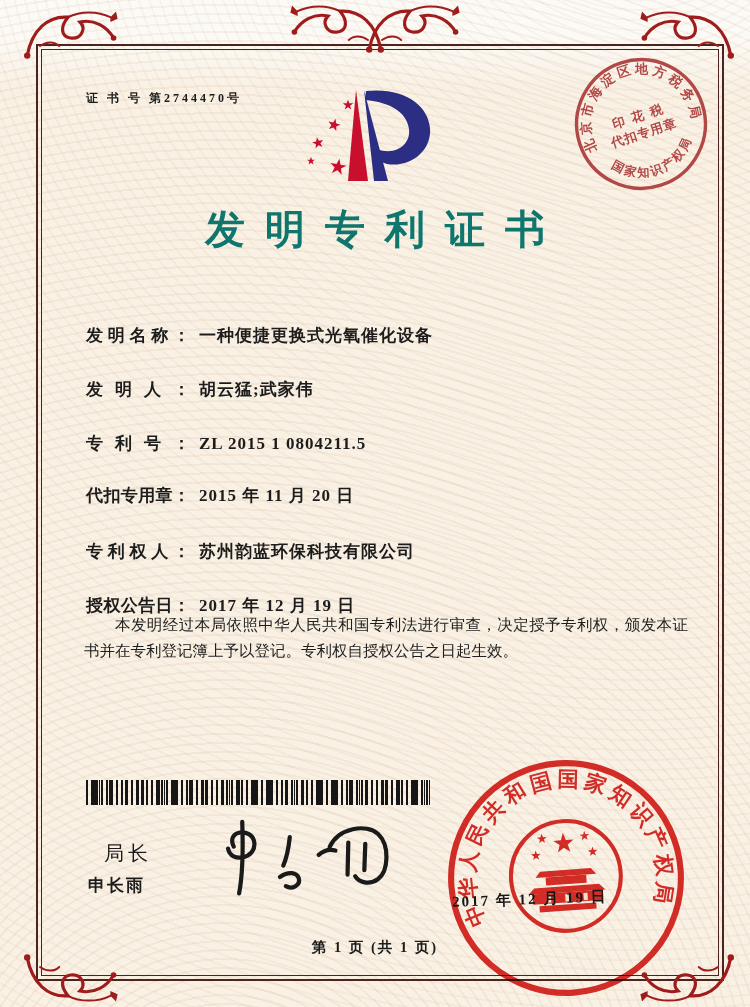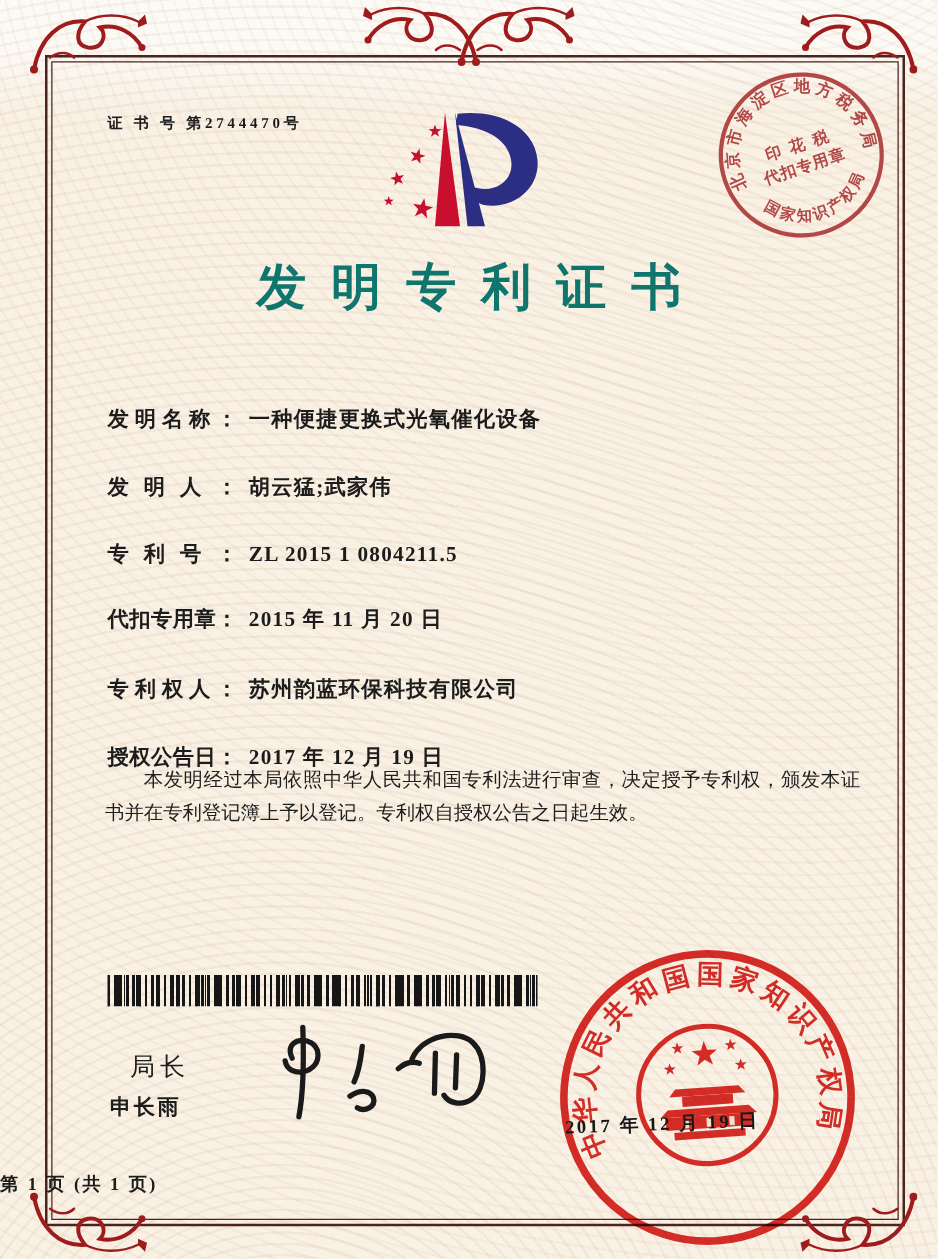--- a/index.html
+++ b/index.html
@@ -53,21 +53,21 @@
 
   .sig-title{position:absolute;left:88px;top:840px;font-size:20px;font-weight:400;letter-spacing:4px;margin-left:16px;}
   .sig-name{position:absolute;left:88px;top:874px;font-size:17px;font-weight:700;letter-spacing:2px;}
   .signature-svg{position:absolute;left:196px;top:816px;width:212px;height:94px;transform:rotate(-2deg);}
 
   .office-seal{position:absolute;left:444px;top:756px;width:244px;height:244px;
                mix-blend-mode:multiply;opacity:.95;transform:rotate(-4deg);}
   .seal-date{position:absolute;left:452px;top:890px;font-size:15px;font-weight:700;
              letter-spacing:2px;color:#171717;transform:rotate(-2deg);}
 
-  .footer{position:absolute;left:0;right:0;top:938px;
+  .footer{position:absolute;left:0;right:0;top:938px;text-align:center;
           font-size:14.5px;font-weight:700;letter-spacing:2px;}
 </style>
 </head>
 <body>
 
 <svg width="0" height="0" style="position:absolute">
   <defs>
     <symbol id="flourish" viewBox="0 0 120 70">
       <g fill="none" stroke="currentColor" stroke-width="4" stroke-linecap="round">
         <path d="M4,62 C10,30 30,12 55,14 C45,26 46,38 58,40 C72,42 78,28 70,20 C88,16 104,26 112,40"></path>

